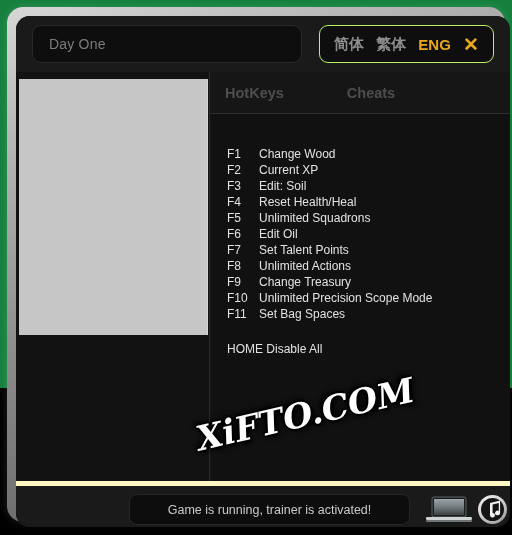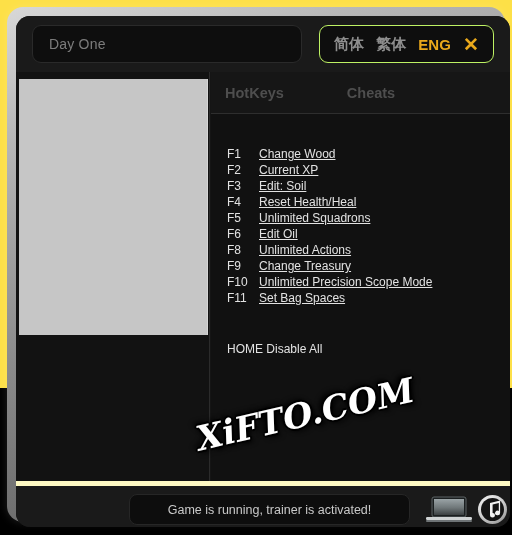--- a/index.html
+++ b/index.html
@@ -9,21 +9,21 @@
     width: 512px;
     height: 535px;
     overflow: hidden;
     font-family: "Liberation Sans", sans-serif;
   }
 
   #app {
     position: relative;
     width: 512px;
     height: 388px;
-    background: #fde047;
+    background: #15803d;
   }
 
   
   .window-frame {
     position: absolute;
     left: 7px;
     top: 7px;
     width: 498px;
     height: 515px;
     border-radius: 16px;
@@ -200,21 +200,20 @@
   .hk-key {
     width: 32px;
     margin-left: 16px;
     color: #e2e2e2;
     font-size: 12px;
   }
   .hk-label {
     color: #e2e2e2;
     font-size: 12px;
     white-space: nowrap;
-    text-decoration: underline;
   }
 
   .disable-all {
     position: absolute;
     left: 16px;
     top: 270px;
     color: #e2e2e2;
     font-size: 12px;
     cursor: pointer;
     white-space: nowrap;
@@ -343,20 +342,24 @@
               </div>
               <div class="hotkey-row">
                 <span class="hk-key">F5</span>
                 <span class="hk-label">Unlimited Squadrons</span>
               </div>
               <div class="hotkey-row">
                 <span class="hk-key">F6</span>
                 <span class="hk-label">Edit Oil</span>
               </div>
               <div class="hotkey-row">
+                <span class="hk-key">F7</span>
+                <span class="hk-label">Set Talent Points</span>
+              </div>
+              <div class="hotkey-row">
                 <span class="hk-key">F8</span>
                 <span class="hk-label">Unlimited Actions</span>
               </div>
               <div class="hotkey-row">
                 <span class="hk-key">F9</span>
                 <span class="hk-label">Change Treasury</span>
               </div>
               <div class="hotkey-row">
                 <span class="hk-key">F10</span>
                 <span class="hk-label">Unlimited Precision Scope Mode</span>

